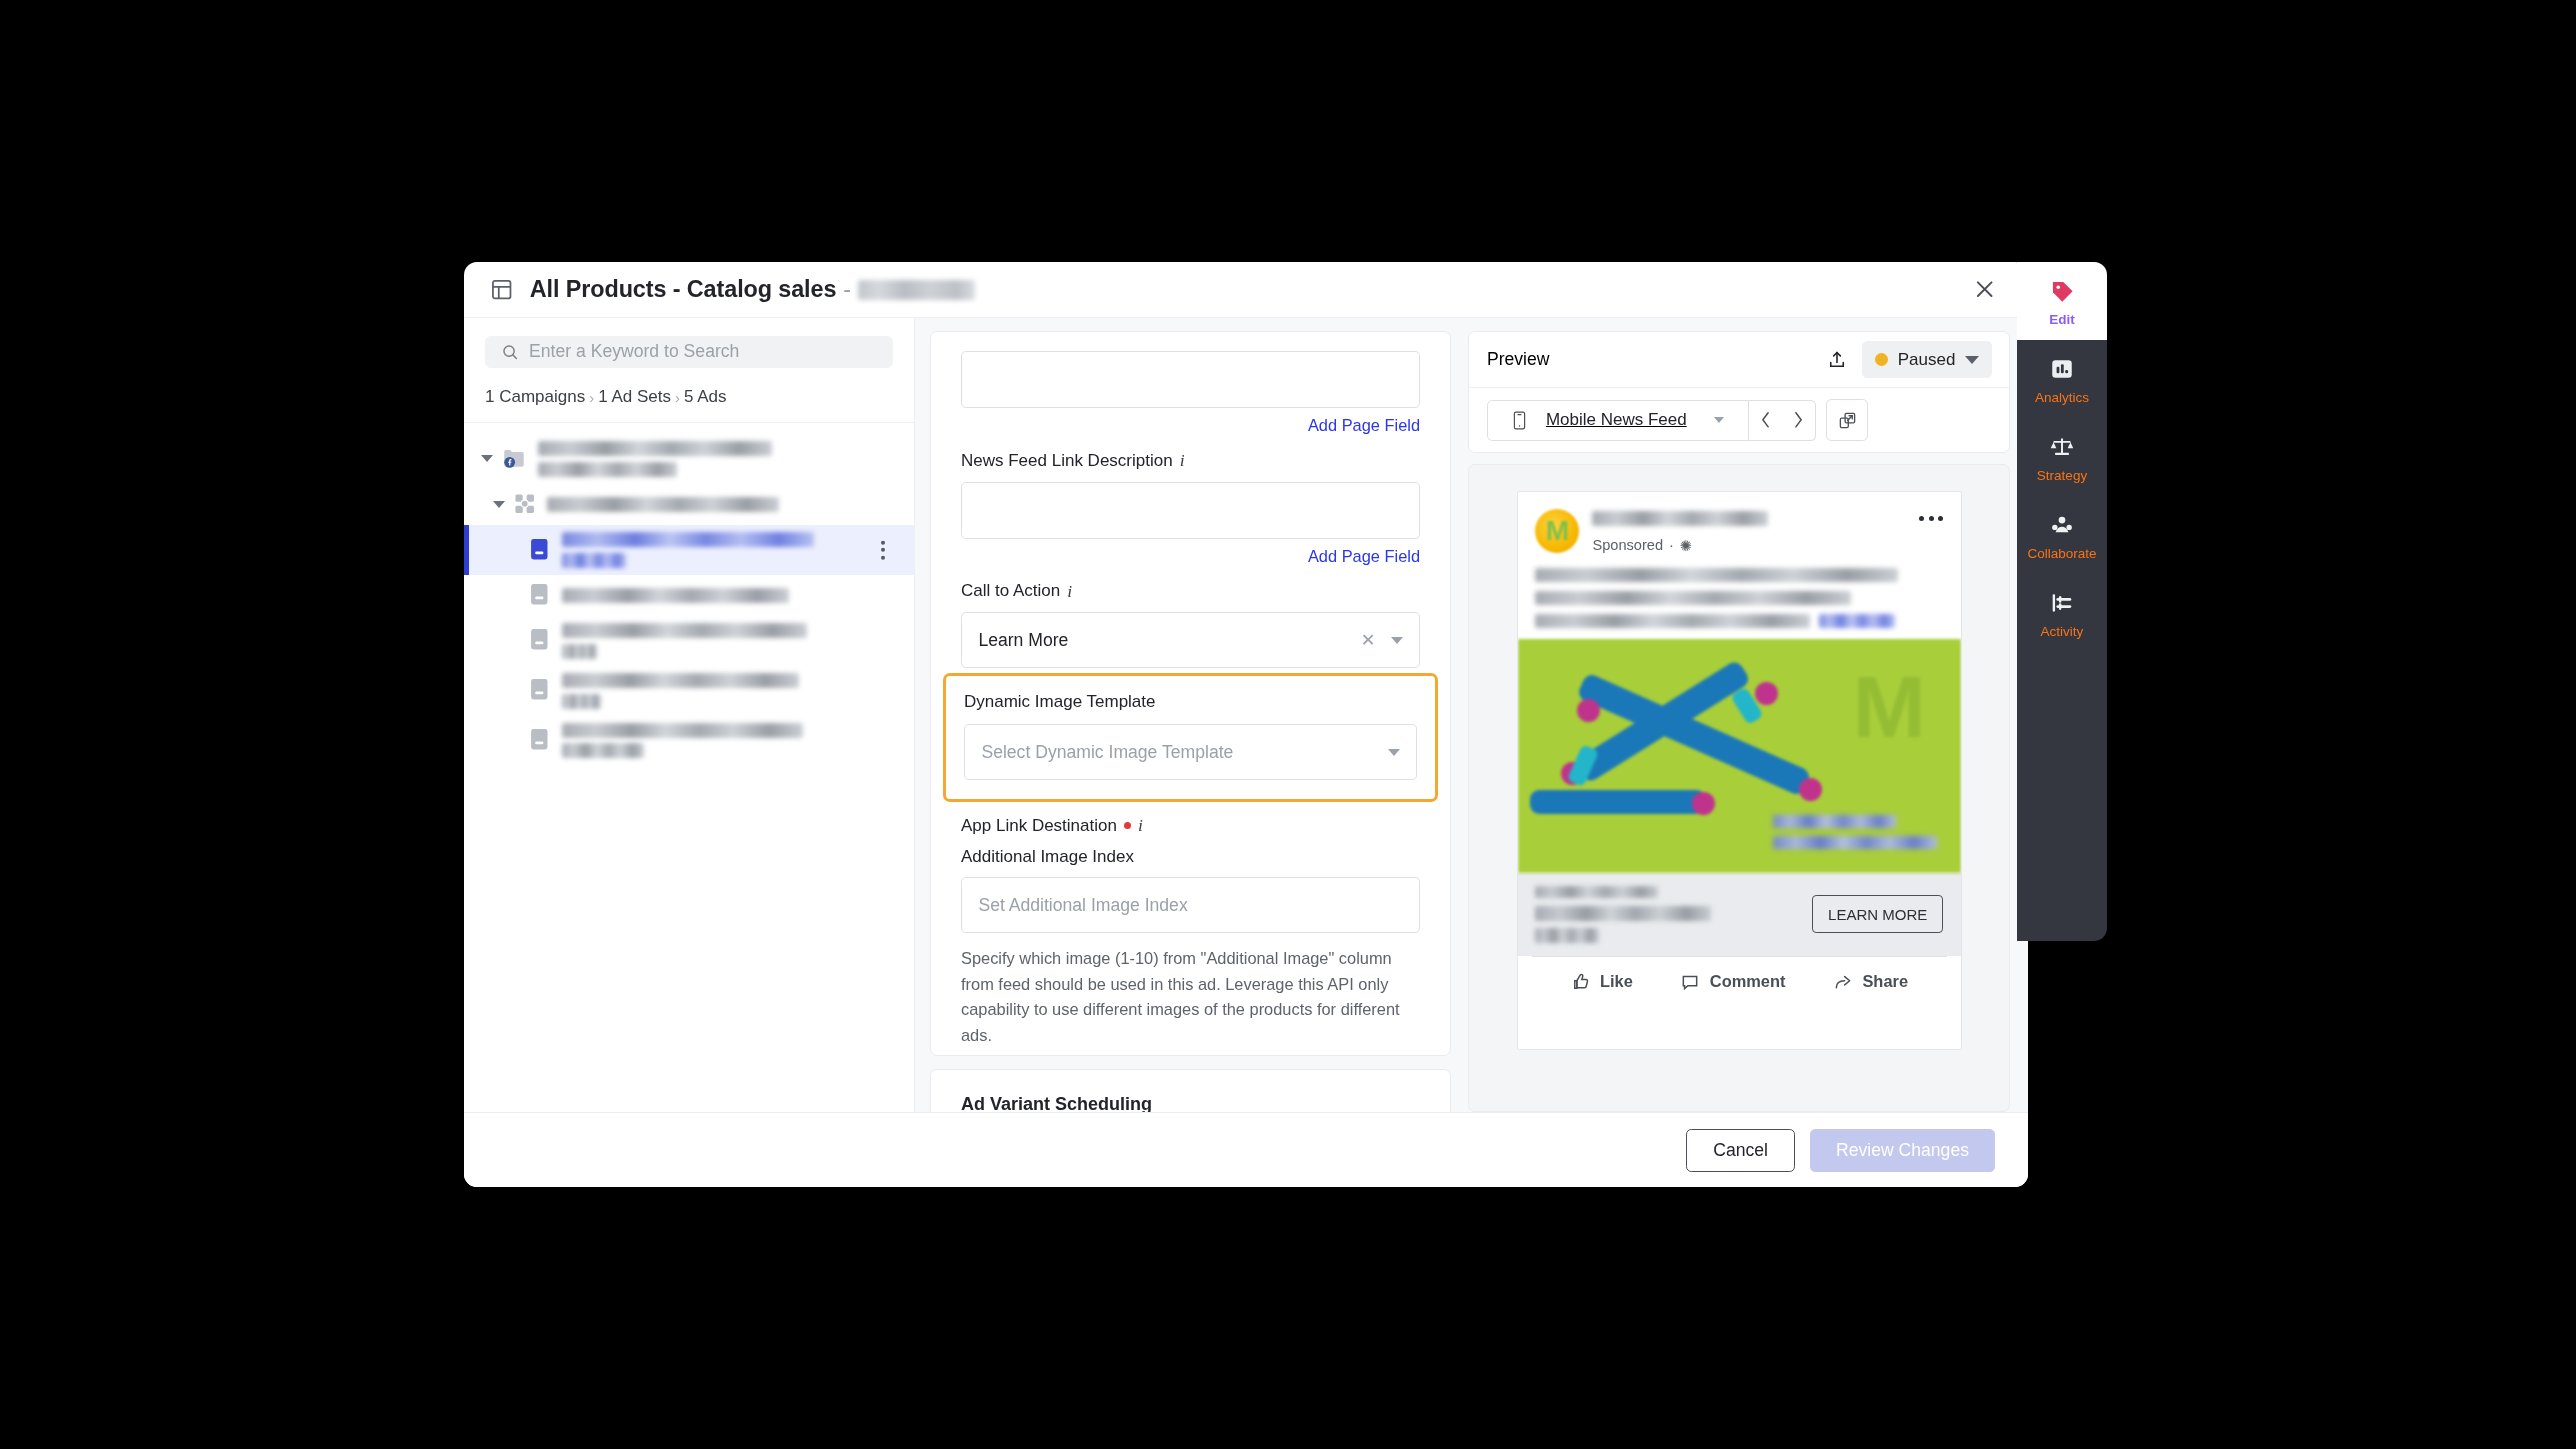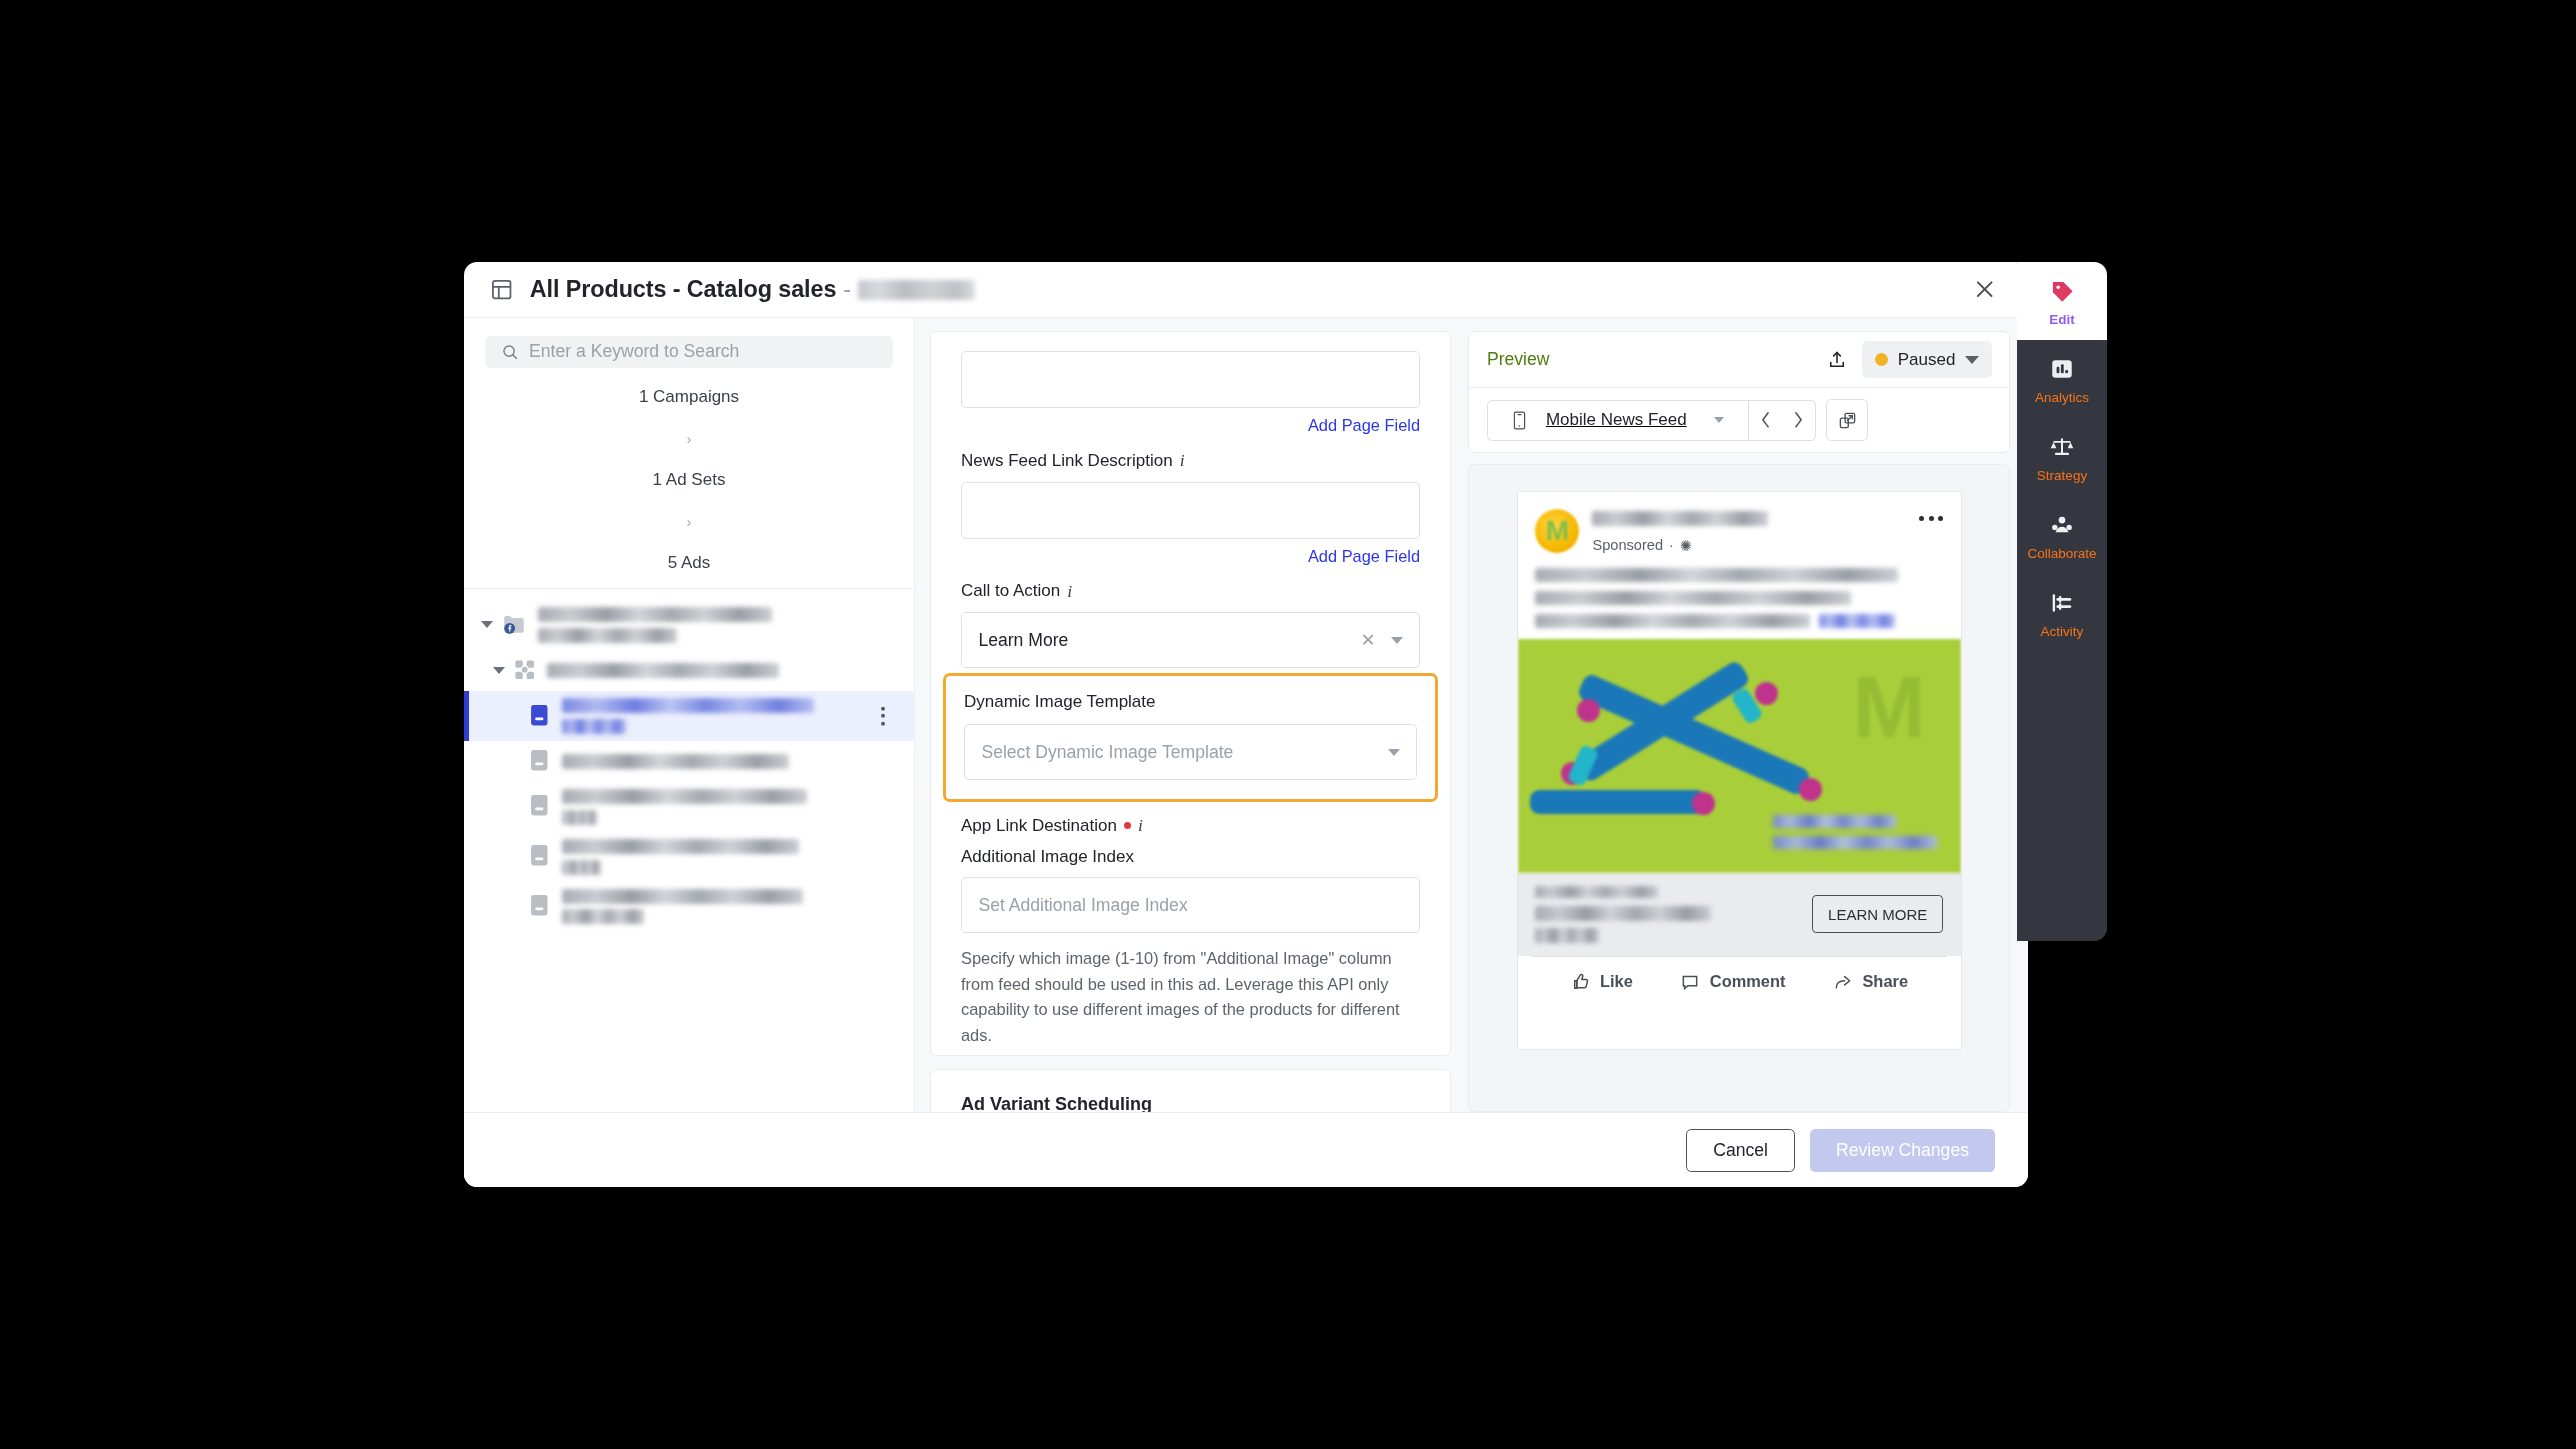--- a/index.html
+++ b/index.html
@@ -69,23 +69,22 @@
   .search-input {
     border: none; background: transparent; outline: none;
     font-family: "Liberation Sans", sans-serif;
     font-size: 17.6px; color: #3c4047; width: 100%;
   }
   .search-input::placeholder { color: #9ba1a9; }
 
   .crumbs {
     padding: 9.4px 21px 15px 21px;
     font-size: 17px; color: #3c4047;
-    display: flex; align-items: center; gap: 23px;
+    display: flex; align-items: center; gap: 4px;
     border-bottom: 0.6px solid #eceef1;
-    flex-direction: column;
   }
   .crumb-sep { color: #a6abb3; font-size: 15px; }
 
   .tree { padding-top: 10.5px; overflow: hidden; flex: 1; }
 
   .tree-row {
     display: flex; align-items: center;
     padding: 7px 14px 7px 0;
     min-height: 41px; position: relative;
   }
@@ -230,21 +229,21 @@
     display: flex; flex-direction: column;
   }
   .preview-card {
     background: #ffffff; border: 0.6px solid #e9ebee; border-radius: 7px;
     overflow: hidden; flex: 0 0 auto;
   }
   .preview-head {
     height: 56px; display: flex; align-items: center;
     padding: 0 17.6px; border-bottom: 0.6px solid #eceef1;
   }
-  .preview-title { font-size: 17.6px; color: #4d7c0f; flex: 1; }
+  .preview-title { font-size: 17.6px; color: #000000; flex: 1; }
   .icon-btn {
     width: 37px; height: 37px; border-radius: 4.7px;
     display: flex; align-items: center; justify-content: center;
     cursor: pointer;
   }
   .status-pill {
     height: 37px; background: #eff0f2; border-radius: 5.3px;
     display: flex; align-items: center; gap: 9.4px;
     padding: 0 13px; margin-left: 7px; cursor: pointer;
   }

